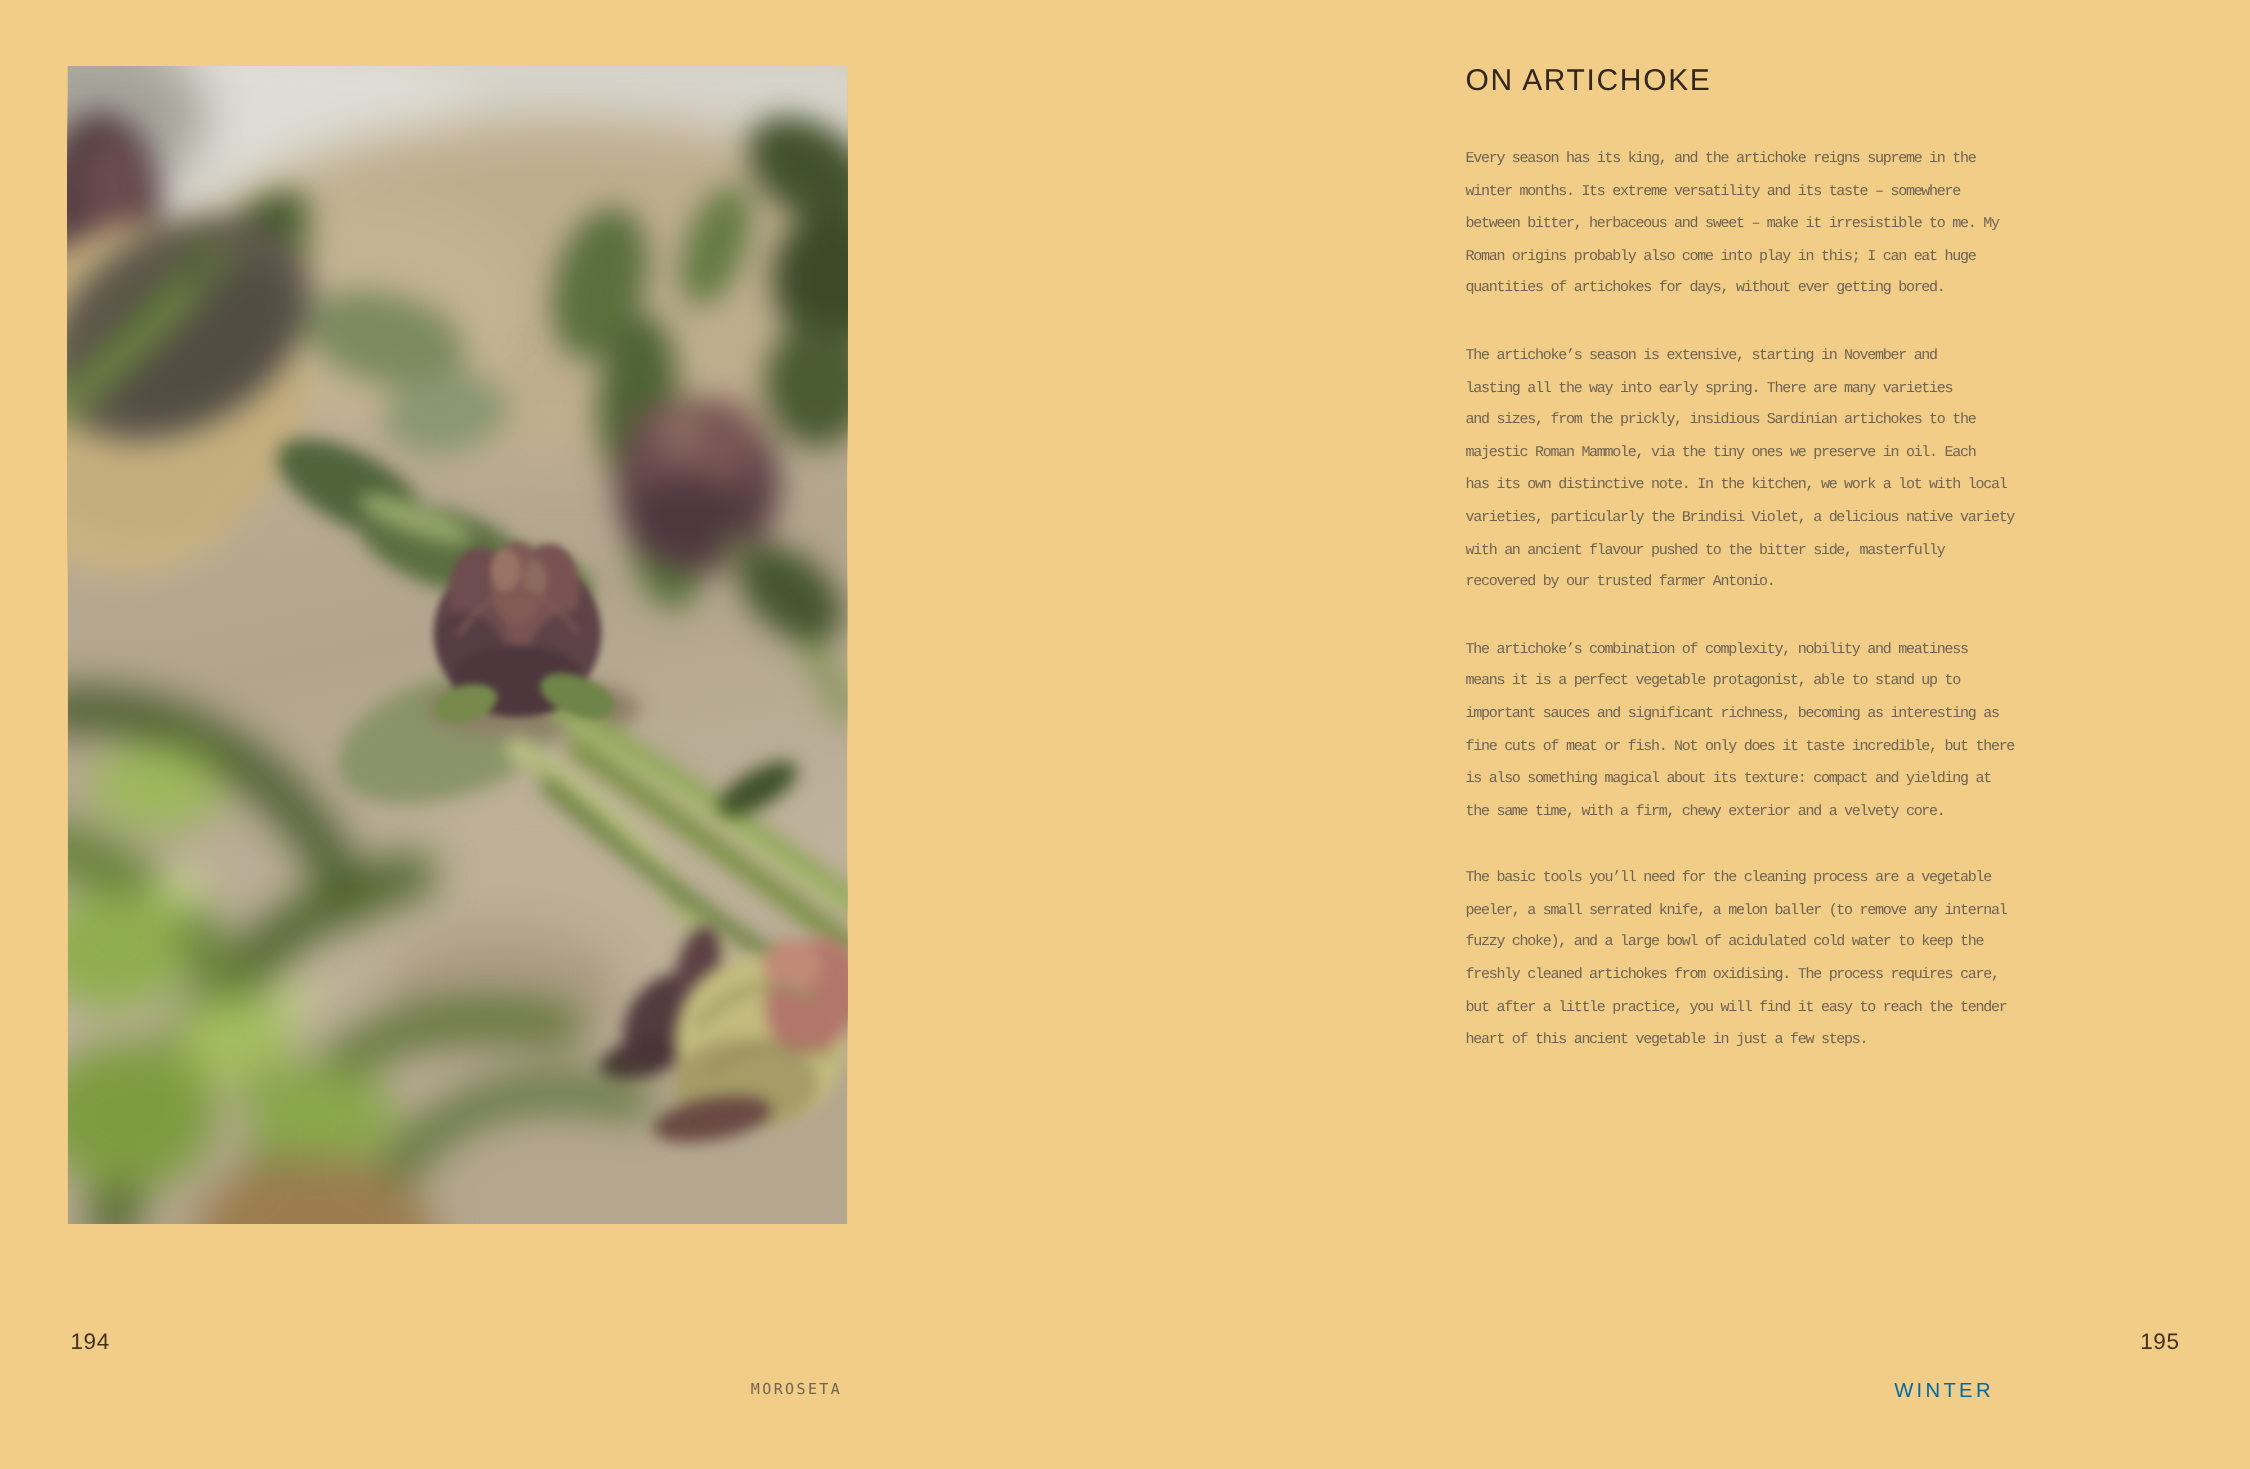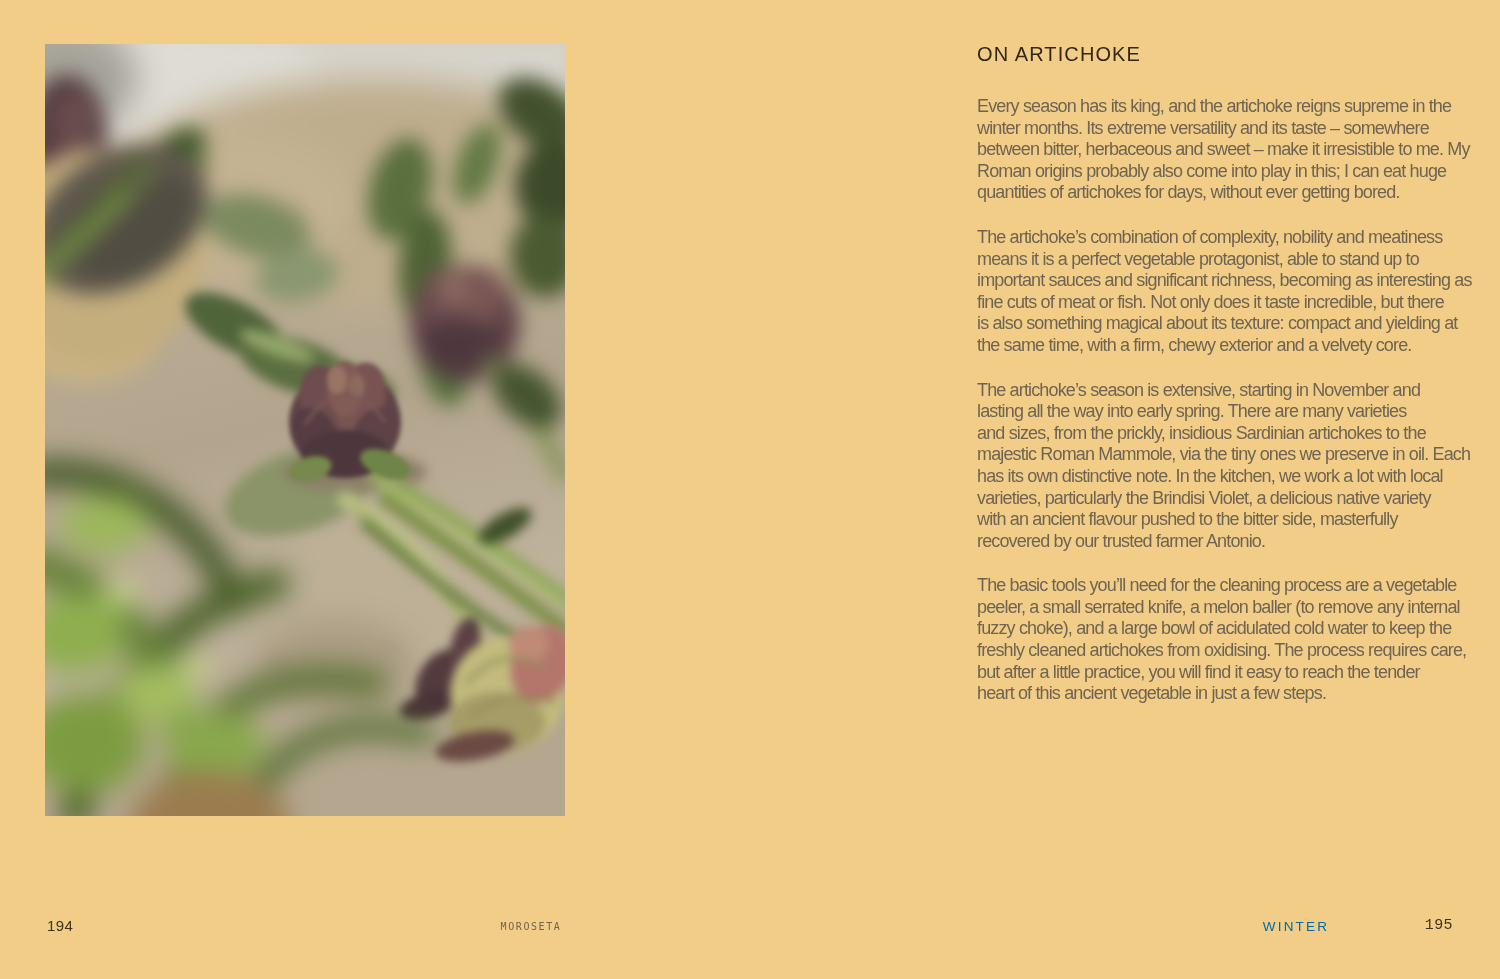--- a/index.html
+++ b/index.html
@@ -9,27 +9,27 @@
   .page-left{left:0;width:750px;}
   .page-right{left:750px;width:750px;}
 
   .photo{position:absolute;left:45px;top:44px;width:520px;height:772px;margin:0;overflow:hidden;}
   .photo svg{display:block;}
 
   .heading{position:absolute;left:227px;top:43px;margin:0;
            font-size:20px;font-weight:500;letter-spacing:1.1px;color:#33271a;text-align:right;}
 
   .body-text{position:absolute;left:227px;top:96px;width:505px;
-             font-family:Liberation Sans, sans-serif;
-             font-size:18px;letter-spacing:-0.85px;line-height:21.6px;color:#6f6452;}
+             font-family:Liberation Mono, monospace;
+             font-size:10px;letter-spacing:-0.85px;line-height:21.6px;color:#6f6452;}
   .body-text p{margin:0 0 23px 0;white-space:pre-line;}
 
-  .folio{position:absolute;top:917px;font-size:15px;color:#41321f;letter-spacing:0.4px;}
+  .folio{position:absolute;top:886px;font-size:15px;color:#41321f;letter-spacing:0.4px;}
   .folio-left{left:47px;}
-  .folio-right{right:47px;text-align:left;font-family:Liberation Mono, monospace;}
+  .folio-right{right:47px;text-align:left;}
   .running-title{position:absolute;}
   .running-left{left:531px;top:921px;transform:translateX(-50%);
                 font-family:"DejaVu Sans Mono","Liberation Mono",monospace;
                 font-size:10px;letter-spacing:1.6px;color:#6f6452;}
   .running-right{left:546px;top:919px;transform:translateX(-50%);
                  font-size:13.5px;letter-spacing:2.2px;color:#0369a1;}
 </style>
 </head>
 <body>
 
@@ -186,34 +186,34 @@
 
   <section class="page page-right">
     <h1 class="heading">ON ARTICHOKE</h1>
 
     <div class="body-text">
       <p>Every season has its king, and the artichoke reigns supreme in the
 winter months. Its extreme versatility and its taste – somewhere
 between bitter, herbaceous and sweet – make it irresistible to me. My
 Roman origins probably also come into play in this; I can eat huge
 quantities of artichokes for days, without ever getting bored.</p>
-      <p>The artichoke’s combination of complexity, nobility and meatiness
-means it is a perfect vegetable protagonist, able to stand up to
-important sauces and significant richness, becoming as interesting as
-fine cuts of meat or fish. Not only does it taste incredible, but there
-is also something magical about its texture: compact and yielding at
-the same time, with a firm, chewy exterior and a velvety core.</p>
       <p>The artichoke’s season is extensive, starting in November and
 lasting all the way into early spring. There are many varieties
 and sizes, from the prickly, insidious Sardinian artichokes to the
 majestic Roman Mammole, via the tiny ones we preserve in oil. Each
 has its own distinctive note. In the kitchen, we work a lot with local
 varieties, particularly the Brindisi Violet, a delicious native variety
 with an ancient flavour pushed to the bitter side, masterfully
 recovered by our trusted farmer Antonio.</p>
+      <p>The artichoke’s combination of complexity, nobility and meatiness
+means it is a perfect vegetable protagonist, able to stand up to
+important sauces and significant richness, becoming as interesting as
+fine cuts of meat or fish. Not only does it taste incredible, but there
+is also something magical about its texture: compact and yielding at
+the same time, with a firm, chewy exterior and a velvety core.</p>
       <p>The basic tools you’ll need for the cleaning process are a vegetable
 peeler, a small serrated knife, a melon baller (to remove any internal
 fuzzy choke), and a large bowl of acidulated cold water to keep the
 freshly cleaned artichokes from oxidising. The process requires care,
 but after a little practice, you will find it easy to reach the tender
 heart of this ancient vegetable in just a few steps.</p>
     </div>
 
     <div class="running-title running-right">WINTER</div>
     <div class="folio folio-right">195</div>

